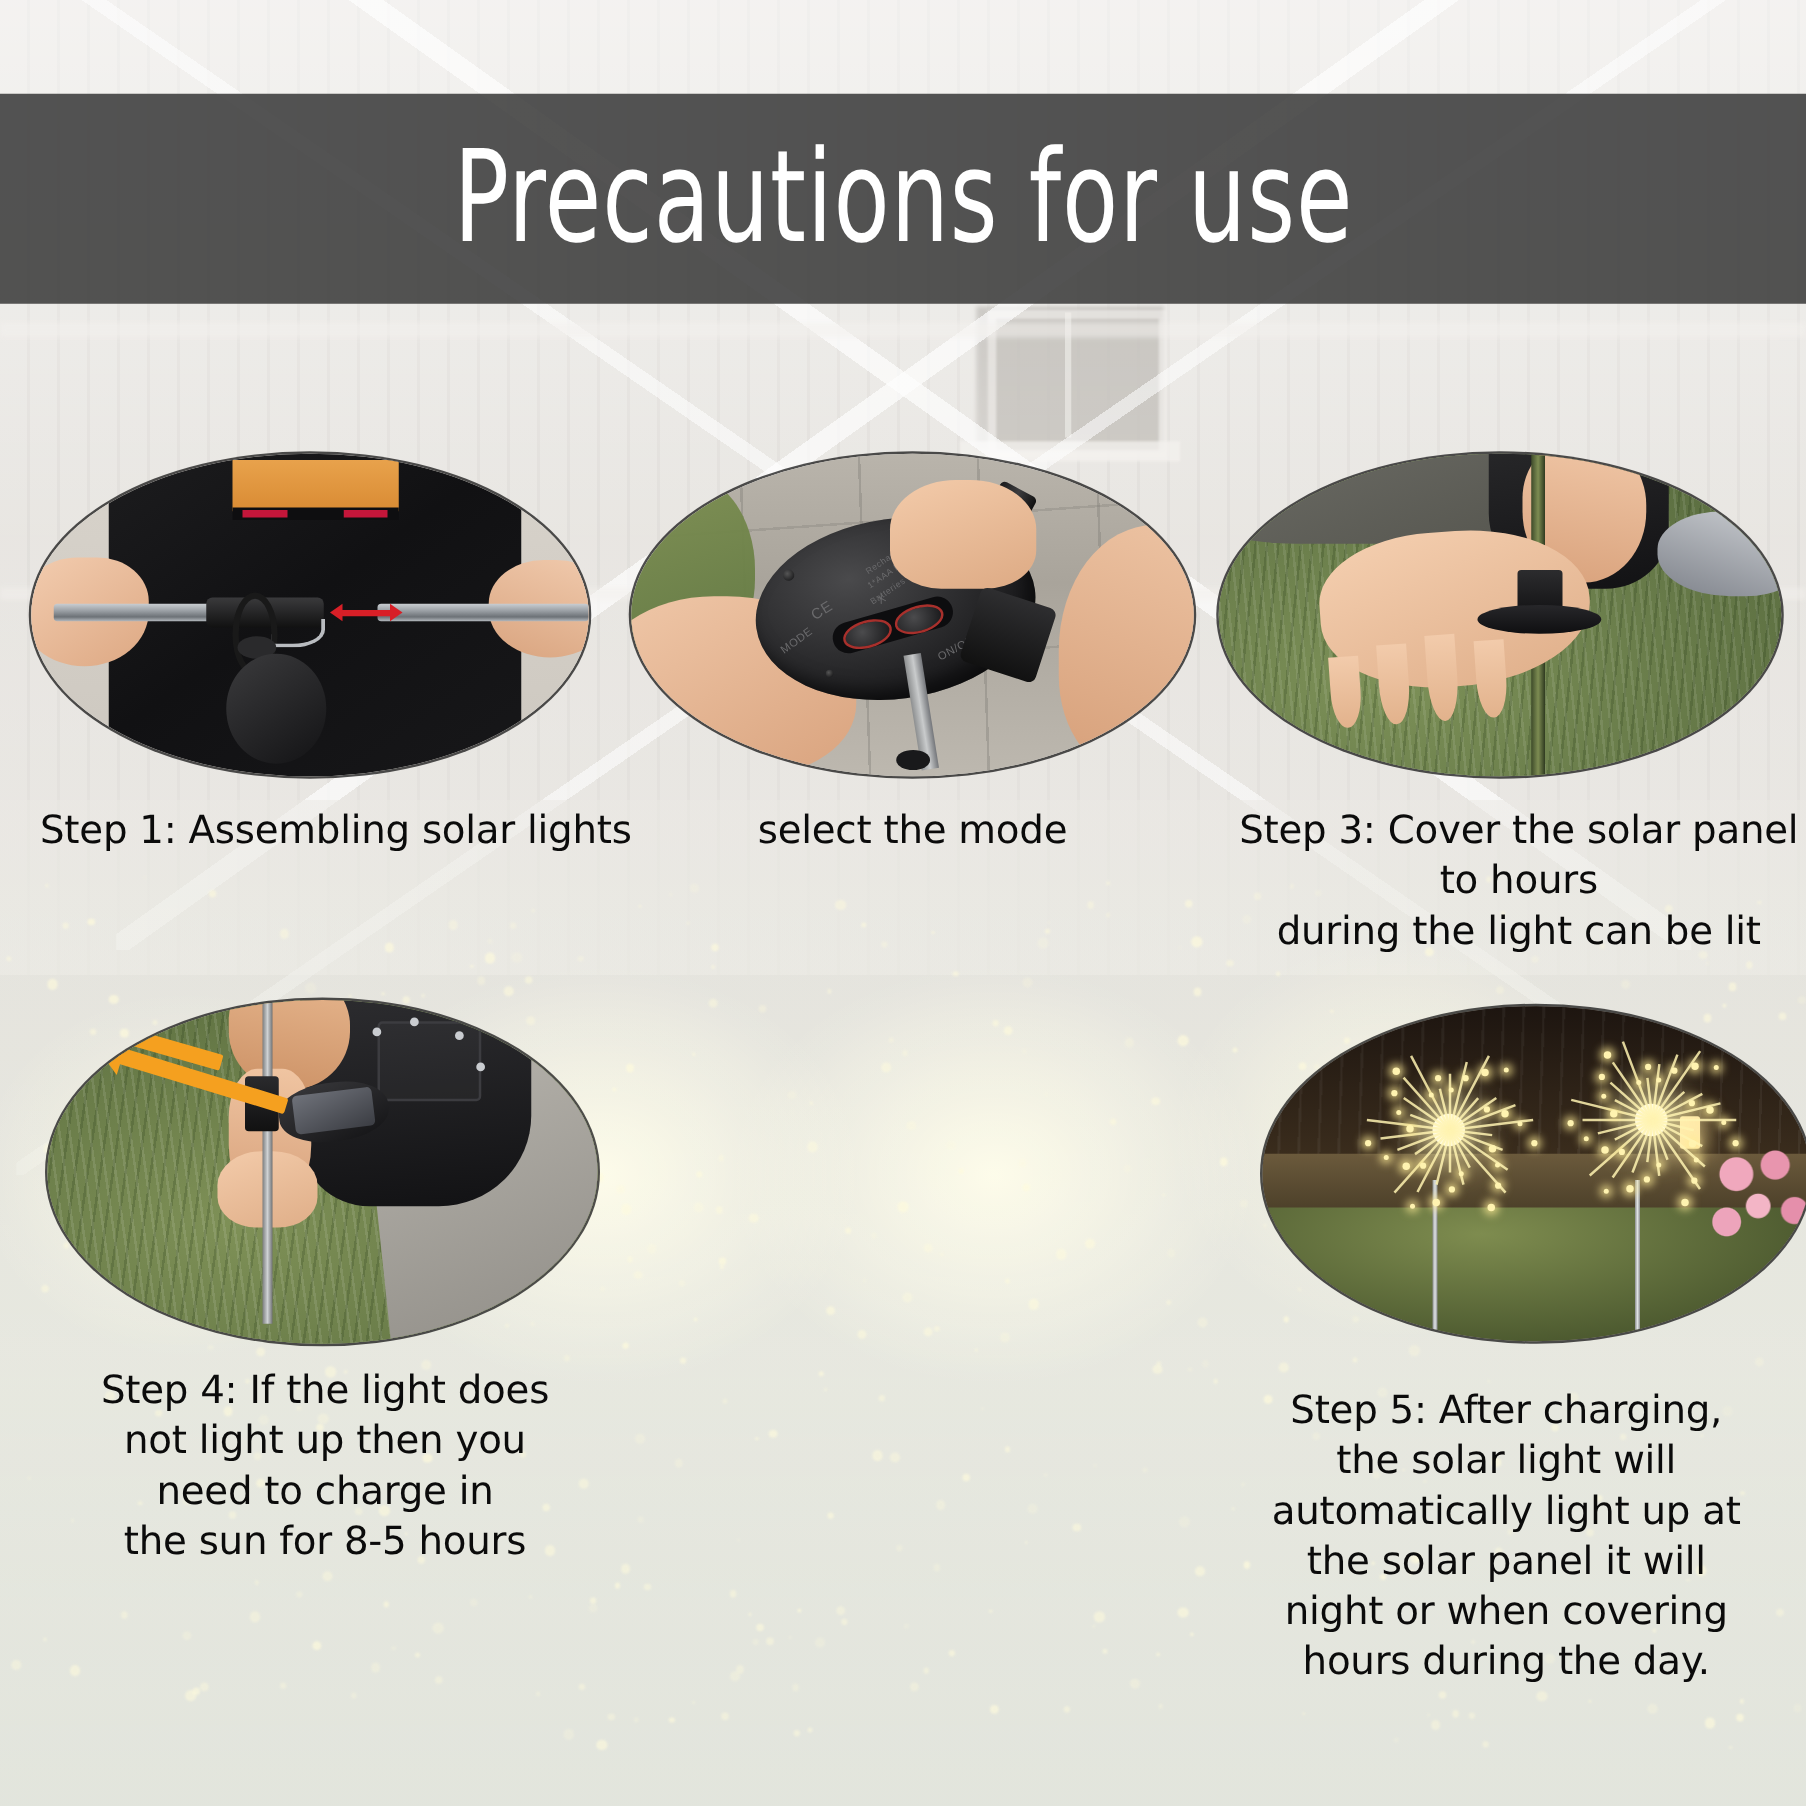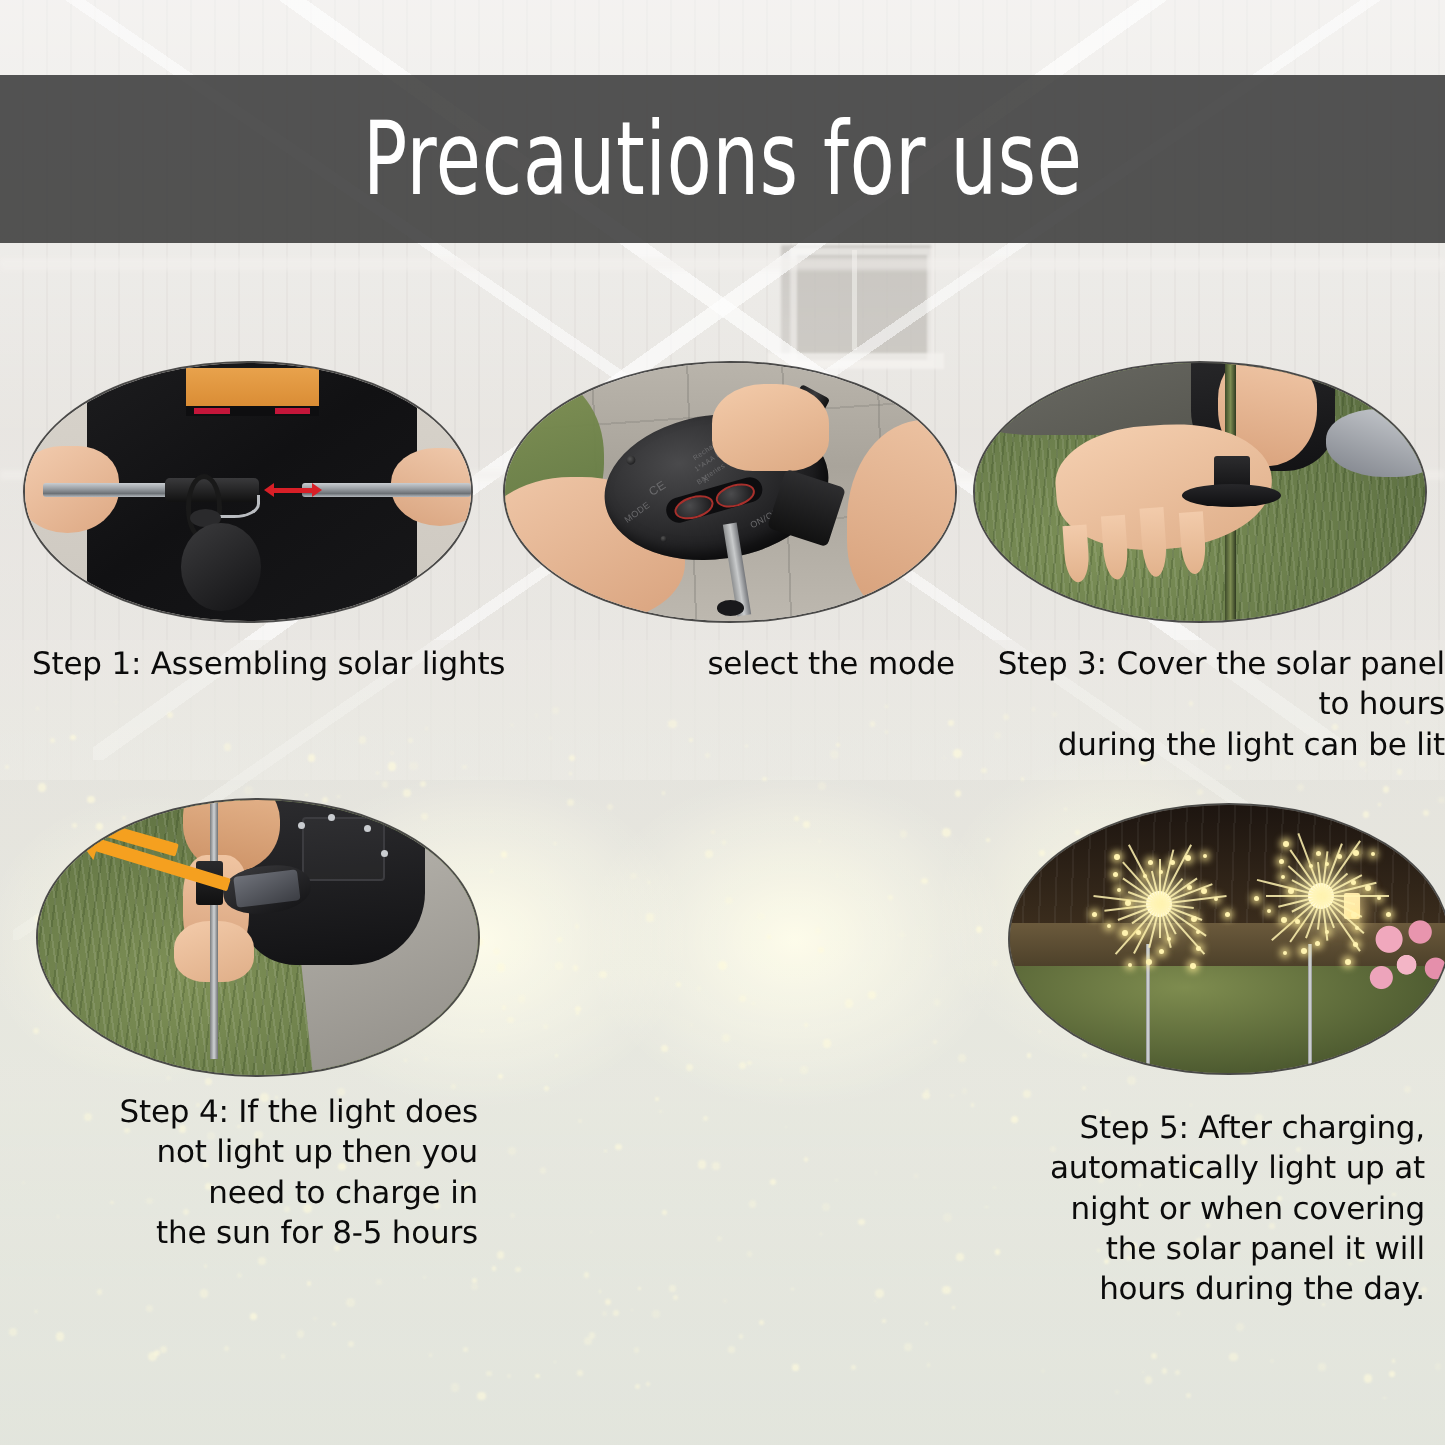--- a/index.html
+++ b/index.html
@@ -365,21 +365,21 @@
   }
 
   
   .cap{
     position:absolute;color:#0b0b0b;
     font-family:"DejaVu Sans","Liberation Sans",sans-serif;
     font-size:31px;line-height:1.30;font-weight:400;
     letter-spacing:-.2px;
     text-rendering:geometricPrecision;
   }
-  .cap .ln{display:block;white-space:nowrap;text-align:right;}
+  .cap .ln{display:block;white-space:nowrap;}
   .cap-left{text-align:left;}
   .cap-center{text-align:center;}
 </style>
 </head>
 <body>
 
 <div id="page">
 
   <div class="bg">
     <div class="bg-house"></div>
@@ -1051,19 +1051,20 @@
 
   <div class="cap cap-center" style="left:42px;top:1092px;width:436px;">
     <span class="ln">Step 4: If the light does</span>
     <span class="ln">not light up then you</span>
     <span class="ln">need to charge in</span>
     <span class="ln">the sun for 8-5 hours</span>
   </div>
 
   <div class="cap cap-center" style="left:985px;top:1108px;width:440px;">
     <span class="ln">Step 5: After charging,</span>
+    <span class="ln">the solar light will</span>
     <span class="ln">automatically light up at</span>
+    <span class="ln">the solar panel it will</span>
     <span class="ln">night or when covering</span>
-    <span class="ln">the solar panel it will</span>
     <span class="ln">hours during the day.</span>
   </div>
 
 </div>
 
 </body></html>

